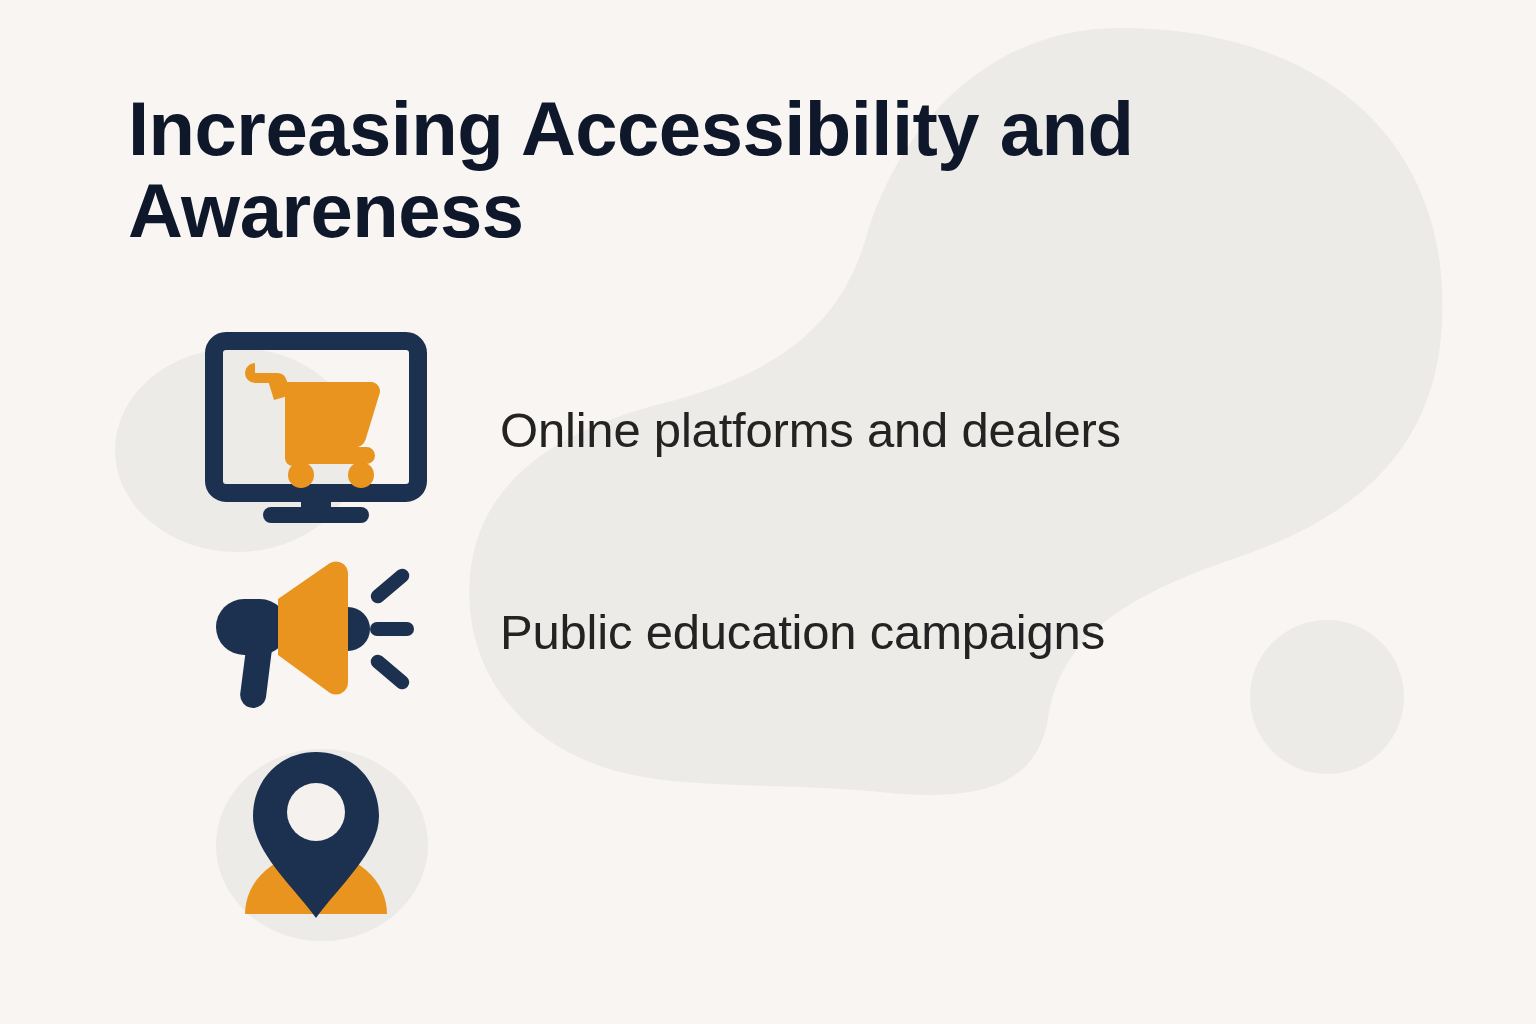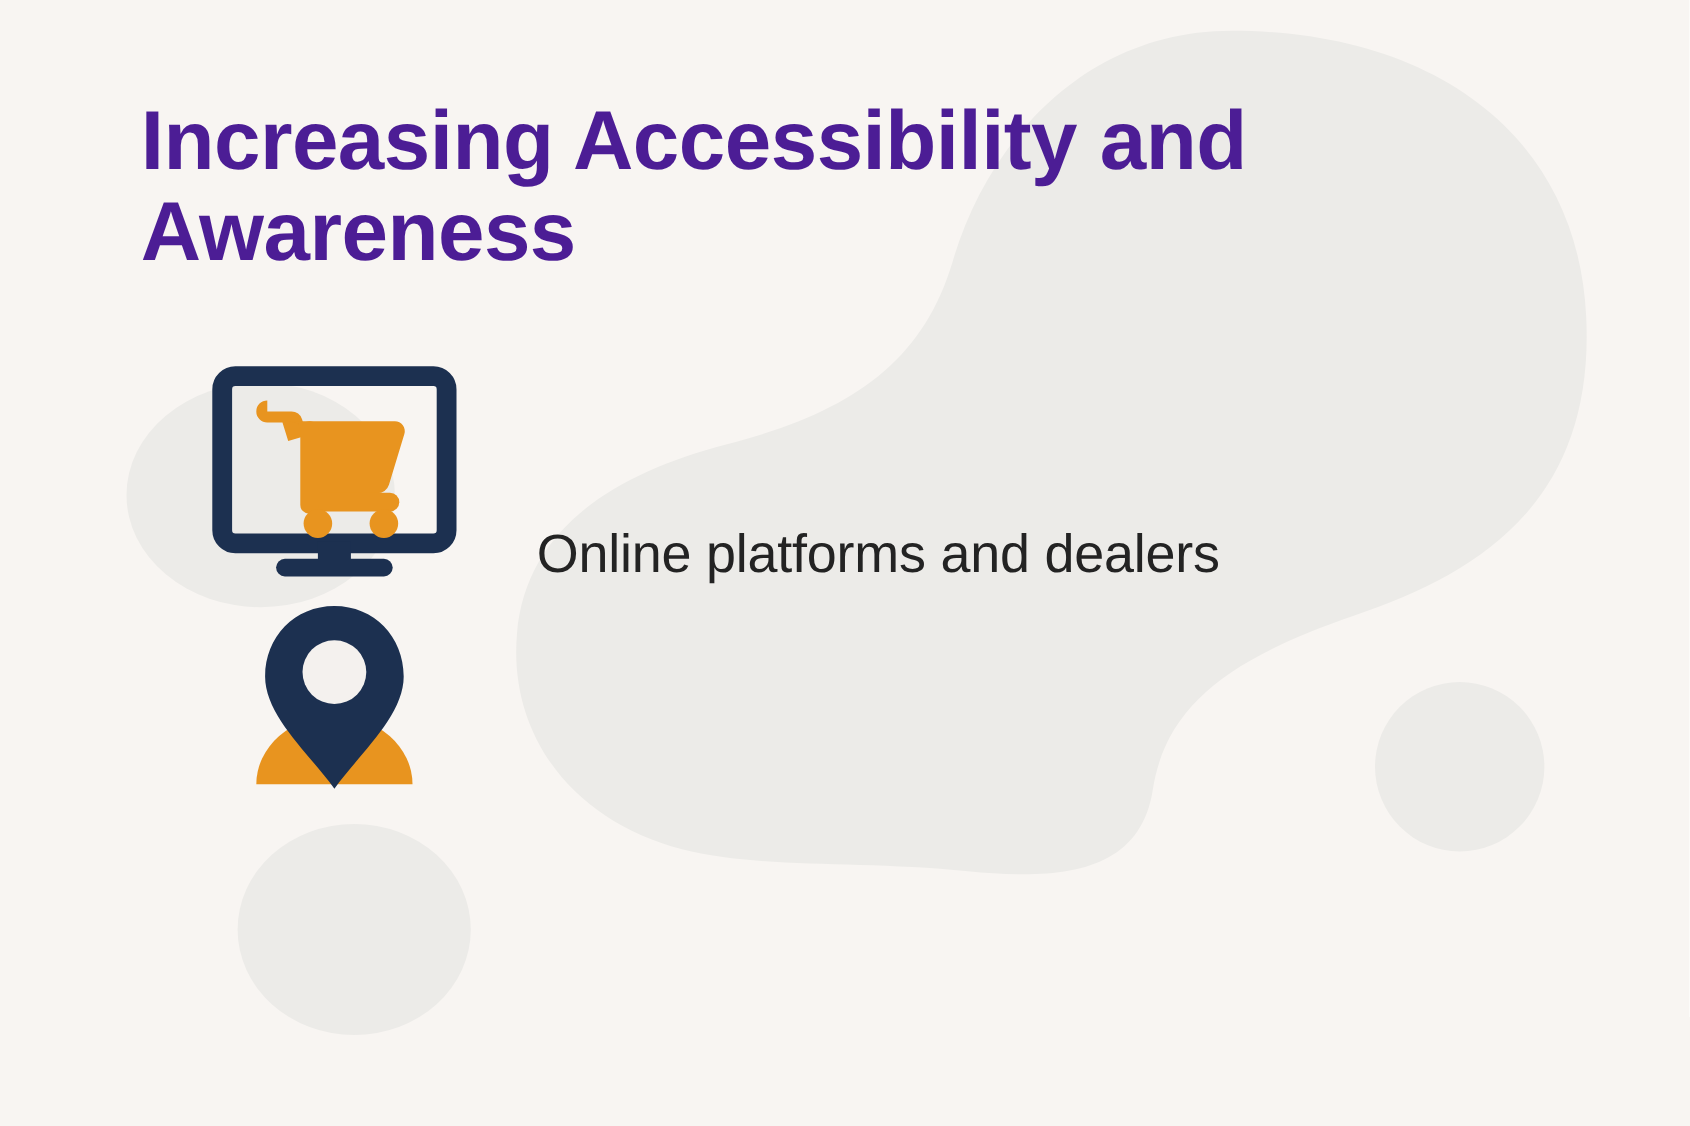--- a/index.html
+++ b/index.html
@@ -31,36 +31,37 @@
   #title {
     position: absolute;
     left: 128px;
     top: 88px;
     width: 1260px;
     margin: 0;
     font-size: 76px;
     line-height: 1.08;
     font-weight: 700;
     letter-spacing: -0.5px;
-    color: #4c1d95;
+    color: #0f172a;
     white-space: pre-line;
   }
 
   
   #items {
     position: absolute;
     left: 0;
     top: 330px;
     width: 1536px;
   }
   .item-row {
     position: relative;
     height: 202px;
     display: flex;
-    align-items: flex-end;
+    align-items: center;
+    padding-left: 12px;
   }
   .item-icon {
     position: relative;
     flex: 0 0 auto;
     width: 232px;
     margin-left: 188px;
     height: 200px;
     display: flex;
     align-items: center;
     justify-content: center;
@@ -128,20 +129,39 @@
 
           <rect x="80" y="47" width="17" height="84" rx="8" ry="8" fill="#e8941f"></rect>
 
           <circle cx="96" cy="140" r="13" fill="#e8941f"></circle>
           <circle cx="156" cy="140" r="13" fill="#e8941f"></circle>
         </svg>
       </div>
       <div class="item-label">Online platforms and dealers</div>
     </div>
 
+    <div class="item-row">
+      <div class="item-icon">
+        <svg width="208" height="168" viewBox="0 0 208 168" xmlns="http://www.w3.org/2000/svg">
+
+          <rect x="4" y="50" width="72" height="56" rx="28" ry="28" fill="#1c3050"></rect>
+
+          <path fill="#1c3050" d="M34 100 h26 a0 0 0 0 1 0 0 l-6 48 a13 13 0 0 1 -25.8 -3 Z"></path>
+
+          <path fill="#e8941f" d="M66 50 L118 14 a12 12 0 0 1 18 10 v110 a12 12 0 0 1 -18 10 L66 106 Z"></path>
+
+          <path fill="#1c3050" d="M136 58 a22 22 0 0 1 0 44 Z"></path>
+
+          <rect x="155" y="30" width="46" height="14" rx="7" ry="7" fill="#1c3050" transform="rotate(-40 178 37)"></rect>
+          <rect x="158" y="73" width="44" height="14" rx="7" ry="7" fill="#1c3050"></rect>
+          <rect x="155" y="116" width="46" height="14" rx="7" ry="7" fill="#1c3050" transform="rotate(40 178 123)"></rect>
+        </svg>
+      </div>
+      <div class="item-label">Public education campaigns</div>
+    </div>
 
     <div class="item-row">
       <div class="item-icon">
         <svg width="170" height="178" viewBox="0 0 170 178" xmlns="http://www.w3.org/2000/svg">
 
           <path fill="#e8941f" d="M14 168 a71 62 0 0 1 142 0 Z"></path>
 
           <path fill="#1c3050" d="M85 6 C49 6 22 34 22 70 C22 106 62 140 85 172 C108 140 148 106 148 70 C148 34 121 6 85 6 Z"></path>
 
           <circle cx="85" cy="66" r="29" fill="#f4f1ee"></circle>

